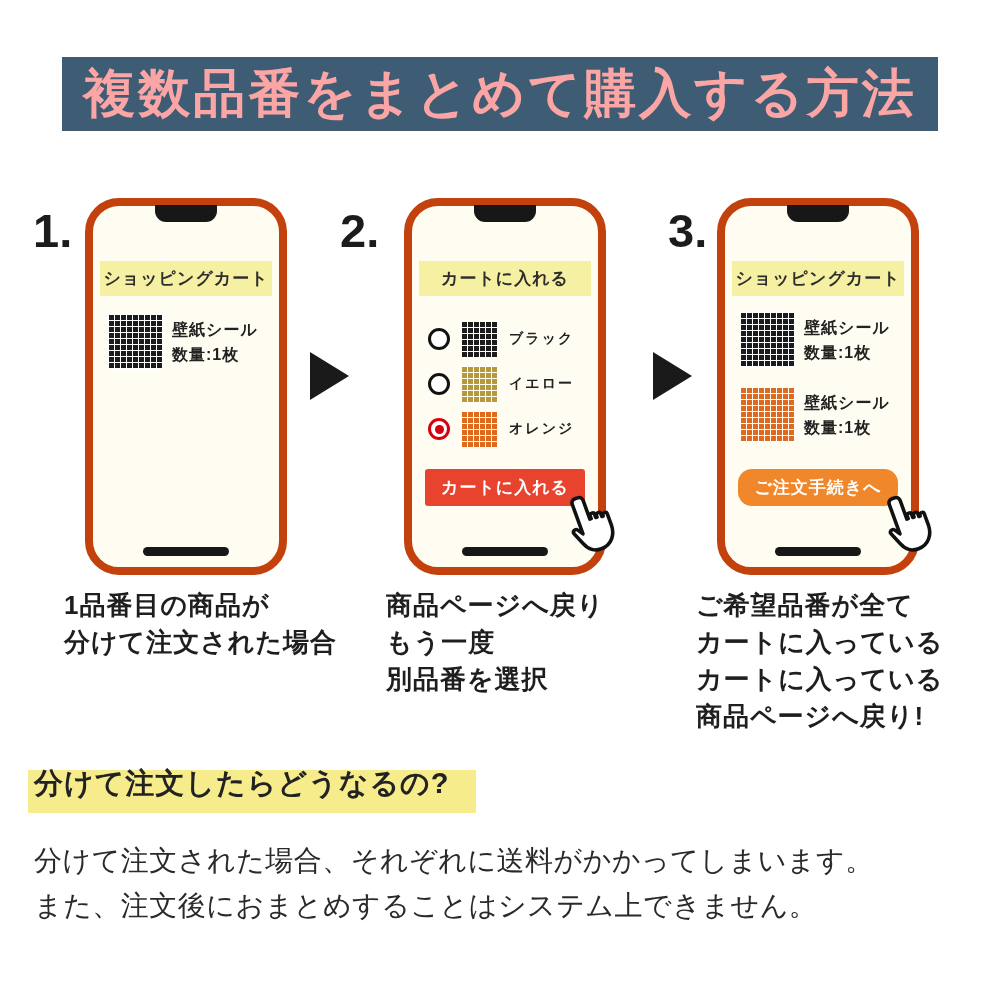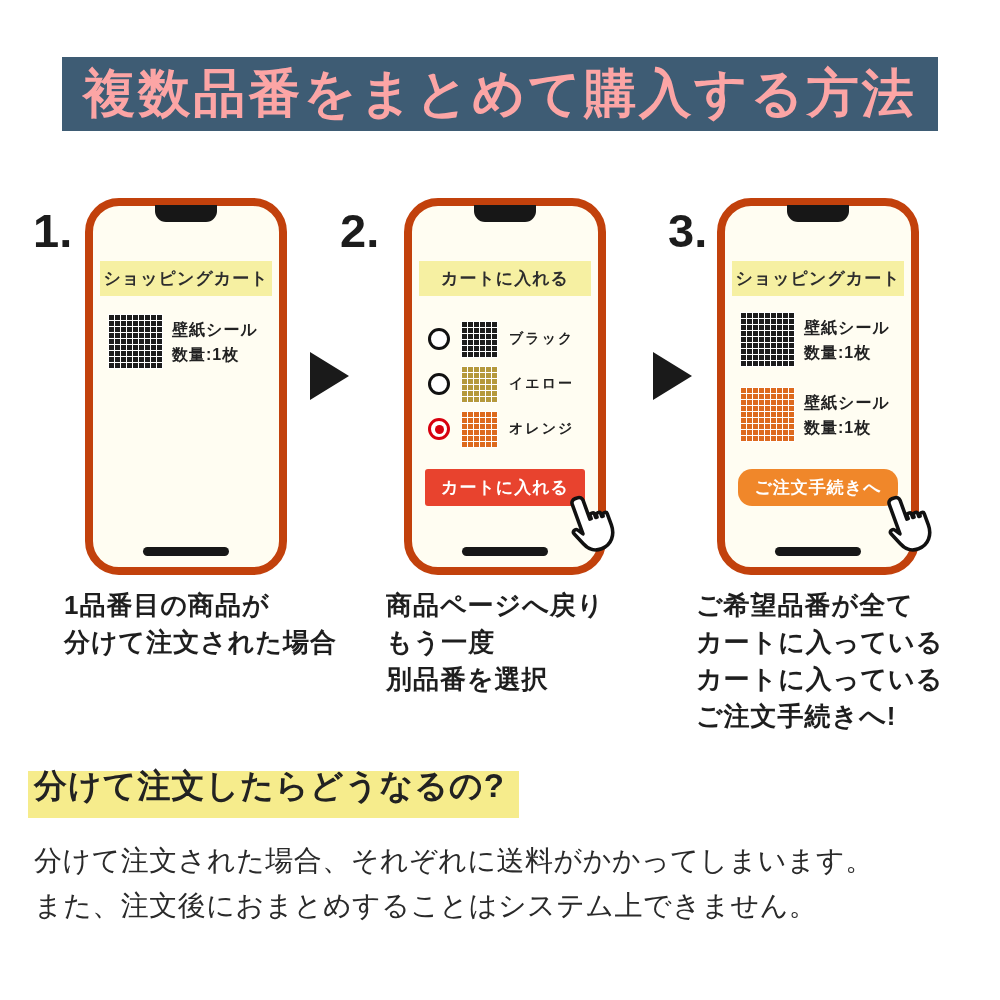--- a/index.html
+++ b/index.html
@@ -111,23 +111,23 @@
 
   
   .caption { position:absolute; font-size:26px; font-weight:600; line-height:37px; color:#1e1e1e; letter-spacing:1px; }
   .c1 { left:64px;  top:587px; }
   .c2 { left:386px; top:587px; }
   .c3 { left:696px; top:587px; }
 
   
   .footer-heading {
     position:absolute; left:28px; top:761px;
-    font-size:33px; font-weight:bold; color:#222; letter-spacing:1px;
+    font-size:29px; font-weight:bold; color:#222; letter-spacing:1px;
     background:linear-gradient(transparent 18%, var(--highlight-yellow,#f6ec8c) 18%);
-    padding:3px 14px 9px 6px;
+    padding:3px 26px 9px 6px;
   }
   .footer-body {
     position:absolute; left:34px; top:838px;
     font-size:28px; font-weight:500; line-height:45px; color:#2a2a2a; letter-spacing:0.5px;
   }
 </style>
 </head>
 <body>
 
 <header class="banner">
@@ -218,20 +218,20 @@
       <path d="M9.7 1.8c.9 0 1.6.7 1.6 1.6v7.2h.5v-1.1c0-.9 1.7-.9 1.7 0v1.3h.5v-.7c0-.9 1.7-.9 1.7 0v1.1h.5v-.3c0-.9 1.7-.9 1.7 0v4.4c0 3.6-2.3 6.9-6.3 6.9c-3.2 0-4.6-1.6-5.6-4l-1.9-4.4c-.5-1.1 1-1.9 1.7-.9l1.3 1.9v-11.4c0-.9.7-1.6 1.6-1.6z" fill="#ffffff" stroke="#111111" stroke-width="1.3" stroke-linejoin="round"></path>
     </svg>
   </span>
 
   <div class="home-bar"></div>
 </div>
 <div class="caption c3">
   <div>ご希望品番が全て</div>
   <div>カートに入っている</div>
   <div>カートに入っている</div>
-  <div>ご注文手続きへ!</div>
+  <div>商品ページへ戻り!</div>
 </div>
 
 <div class="footer-heading">分けて注文したらどうなるの?</div>
 <div class="footer-body">
   <div>分けて注文された場合、それぞれに送料がかかってしまいます。</div>
   <div>また、注文後におまとめすることはシステム上できません。</div>
 </div>
 
 </body></html>

